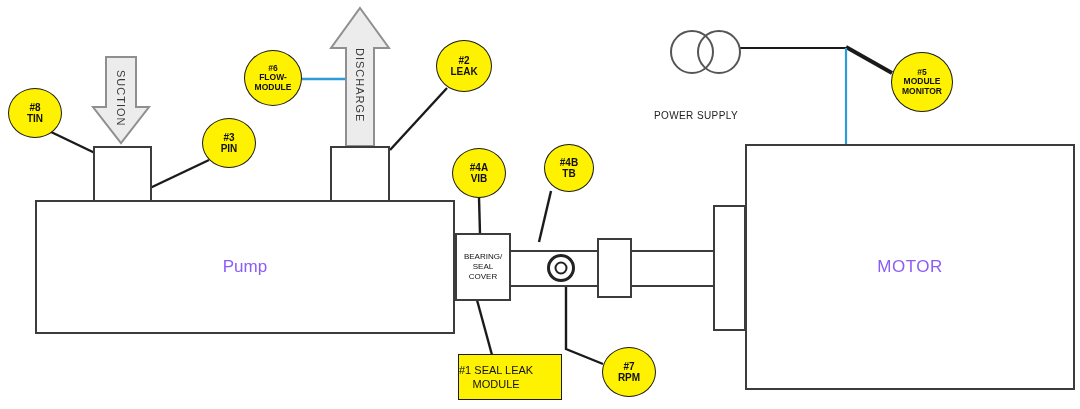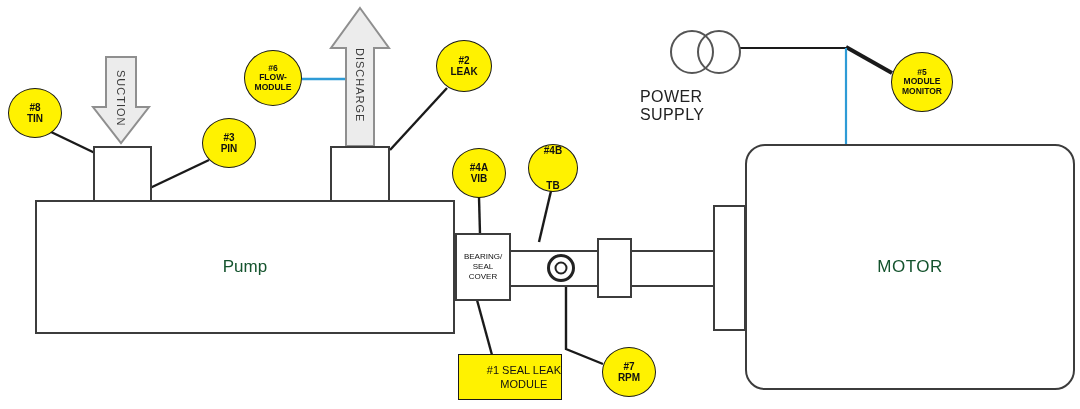--- a/index.html
+++ b/index.html
@@ -7,38 +7,38 @@
   .stage { position:relative; width:1080px; height:409px; background:#fff; overflow:hidden; }
   .layer { position:absolute; left:0; top:0; }
 
   .lk { stroke:var(--line-black,#1a1a1a); fill:none; }
   .lb { stroke:var(--signal-blue,#2E9BD6); fill:none; }
   .eq-stroke { stroke:#3c3c3c; }
   .flow-arrow { fill:#ececec; stroke:#8f8f8f; stroke-width:2; }
 
   .equip { position:absolute; background:#fff; border:2px solid #3c3c3c;
            display:flex; align-items:center; justify-content:center; color:#111; }
-  .equip-title { font-size:17px; color:#14532d; }
+  .equip-title { font-size:17px; color:#8b5cf6; }
 
   .sensor { position:absolute; background:var(--sensor-yellow,#FFF200);
             border:1.6px solid #1a1a1a; border-radius:50%;
             display:flex; flex-direction:column; align-items:center; justify-content:center;
             text-align:center; font-size:10px; font-weight:700; line-height:1.12; color:#111; }
   .sensor.small { font-size:8.5px; }
   .pre { white-space:pre-line; }
 
   .vlabel { position:absolute; writing-mode:vertical-rl; text-orientation:mixed;
             font-size:11px; color:#3a3a3a; letter-spacing:1px;
             display:flex; align-items:center; justify-content:center; }
 
   .module { position:absolute; background:var(--sensor-yellow,#FFF200);
-            border:1.6px solid #1a1a1a; display:flex; align-items:center; justify-content:flex-end;
+            border:1.6px solid #1a1a1a; display:flex; align-items:center; justify-content:flex-start;
             text-align:center; font-size:11px; line-height:1.3; color:#111; }
 
-  .caption { position:absolute; font-size:16px; color:#222; letter-spacing:.4px; text-align:left; }
+  .caption { position:absolute; font-size:10px; color:#222; letter-spacing:.4px; text-align:center;margin-top:22px; }
   .tinytext { font-size:8px; line-height:1.25; text-align:center; }
 </style>
 </head>
 <body>
 
 <div class="stage">
 
   <svg class="layer" width="1080" height="409" viewBox="0 0 1080 409">
 
     <path class="lk" stroke-width="2.4" d="M49,131 L97,154"></path>
@@ -71,21 +71,21 @@
     <rect x="714" y="206" width="31" height="124" fill="#fff" class="eq-stroke" stroke-width="2"></rect>
   </svg>
 
   <div class="equip" style="left:93px; top:146px; width:59px; height:56px;"></div>
   <div class="equip" style="left:330px; top:146px; width:60px; height:56px;"></div>
 
   <div class="equip" style="left:35px; top:200px; width:420px; height:134px;">
     <span class="equip-title">Pump</span>
   </div>
 
-  <div class="equip" style="left:745px; top:144px; width:330px; height:246px; letter-spacing:.5px;border-radius:20px;">
+  <div class="equip" style="left:745px; top:144px; width:330px; height:246px; letter-spacing:.5px;">
     <span class="equip-title">MOTOR</span>
   </div>
 
   <div class="equip" style="left:455px; top:233px; width:56px; height:68px;">
     <span class="tinytext pre">BEARING/
 SEAL
 COVER</span>
   </div>
 
   <div class="vlabel" style="left:113px; top:58px; width:16px; height:80px;">SUCTION</div>
@@ -117,21 +117,21 @@
   <div class="sensor" style="left:436px; top:40px; width:56px; height:52px;">
     <span>#2</span>
     <span class="pre">LEAK</span>
   </div>
 
   <div class="sensor" style="left:452px; top:148px; width:54px; height:50px;justify-content:center;">
     <span>#4A</span>
     <span class="pre">VIB</span>
   </div>
 
-  <div class="sensor" style="left:528px; top:144px; width:50px; height:48px;justify-content:space-between;">
+  <div class="sensor" style="left:544px; top:144px; width:50px; height:48px;">
     <span>#4B</span>
     <span class="pre">TB</span>
   </div>
 
   <div class="sensor small" style="left:891px; top:52px; width:62px; height:60px;">
     <span>#5</span>
     <span class="pre">MODULE
 MONITOR</span>
   </div>
 

